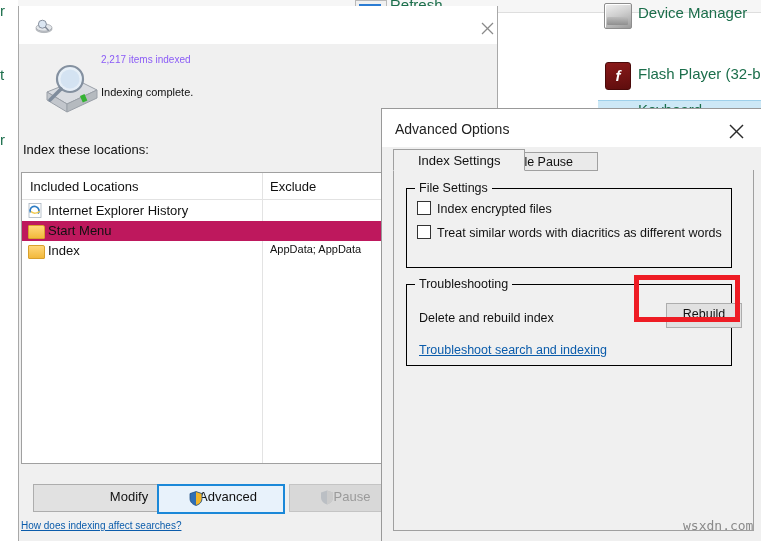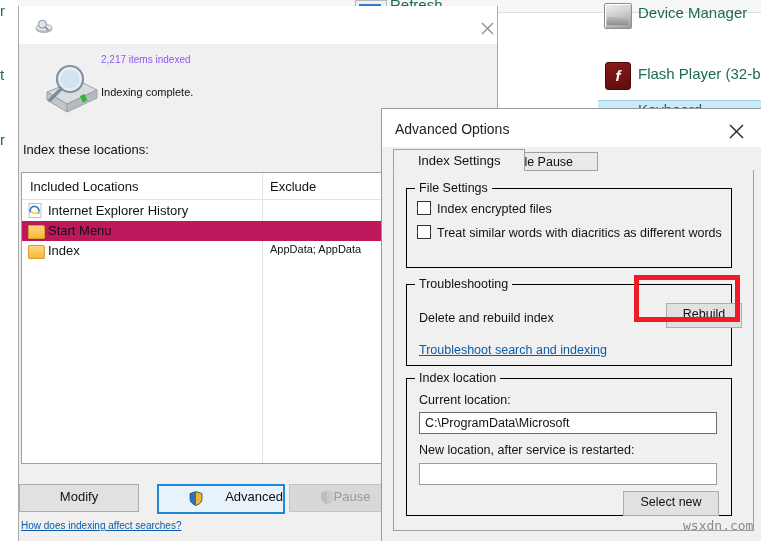--- a/index.html
+++ b/index.html
@@ -100,23 +100,23 @@
     background:linear-gradient(180deg,#ffd77a 0%,#f2b93c 100%);
     border:1px solid #d9a02c;border-radius:1px 2px 1px 1px;
   }
 
   
   .winbtn{
     position:absolute;height:26px;background:#e1e1e1;border:1px solid #adadad;
     font-size:13px;color:#111;text-align:center;line-height:24px;
     font-family:"Liberation Sans",sans-serif;cursor:default;
   }
-  .winbtn.default{background:#e8f2fb;border:2px solid #1b88d8;line-height:22px;text-align:right;}
+  .winbtn.default{background:#e8f2fb;border:2px solid #1b88d8;line-height:22px;}
   .winbtn.disabled{color:#9a9a9a;background:#d8d8d8;border:1px solid #c4c4c4;}
-  #btn-modify{left:0;top:440px;width:118px;}
+  #btn-modify{left:14px;top:440px;width:118px;padding-left:36px;}
   #btn-advanced{left:138px;top:440px;width:124px;}
   #btn-pause{left:270px;top:440px;width:118px;}
   .shield-icon{position:absolute;width:14px;height:15px;top:5px;}
 
   .wlink{
     position:absolute;font-size:10px;color:#0b5cab;text-decoration:underline;
     white-space:nowrap;cursor:default;
   }
   #link-how-does{left:2px;top:476px;}
 
@@ -348,26 +348,18 @@
       </div>
     </div>
 
     <div class="groupbox" id="gb-troubleshooting">
       <div class="groupbox-label">Troubleshooting</div>
       <div id="btn-rebuild">Rebuild</div>
       <div id="tb-desc">Delete and rebuild index</div>
       <div id="link-troubleshoot-adv">Troubleshoot search and indexing</div>
     </div>
 
-    <div class="groupbox" id="gb-index-location">
-      <div class="groupbox-label">Index location</div>
-      <div id="lbl-current-location">Current location:</div>
-      <div id="input-current-location">C:\ProgramData\Microsoft</div>
-      <div id="lbl-new-location">New location, after service is restarted:</div>
-      <div id="input-new-location" placeholder=""></div>
-      <div id="btn-select-new">Select new</div>
-    </div>
   </div>
 </div>
 
 <div class="abs" id="rebuild-highlight"></div>
 
 <div class="abs" id="watermark">wsxdn.com</div>
 
 </body></html>

